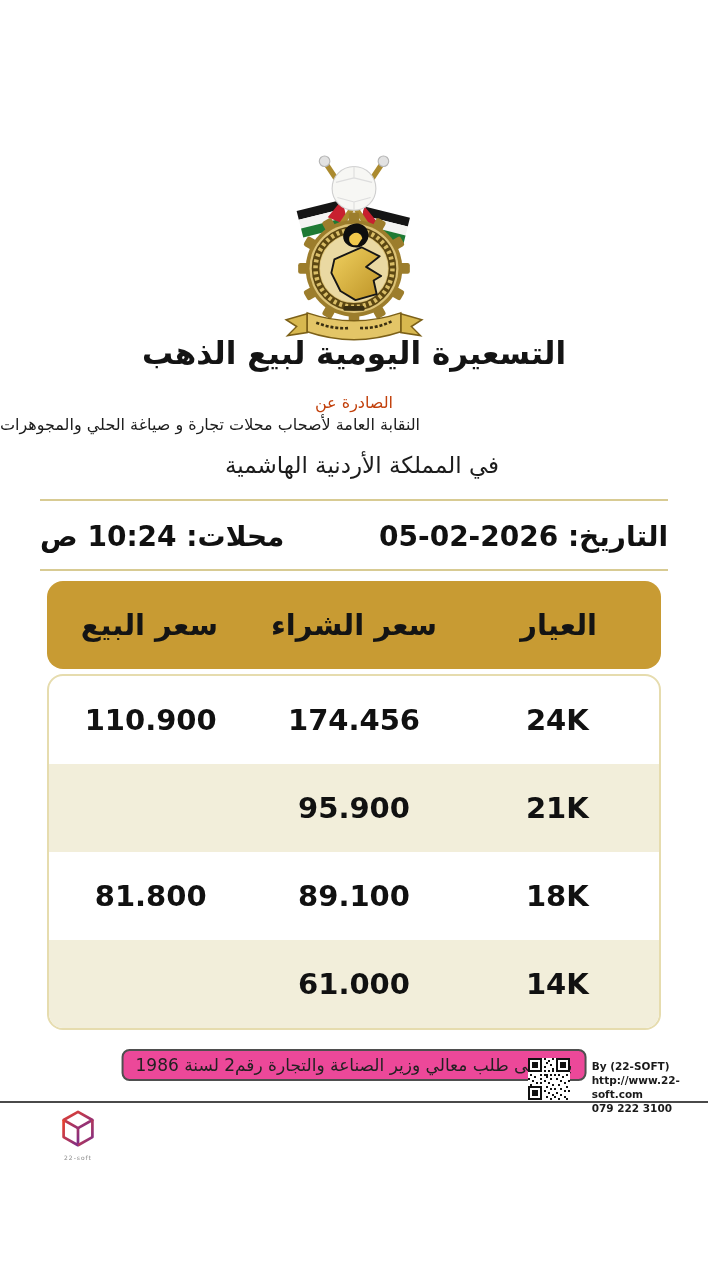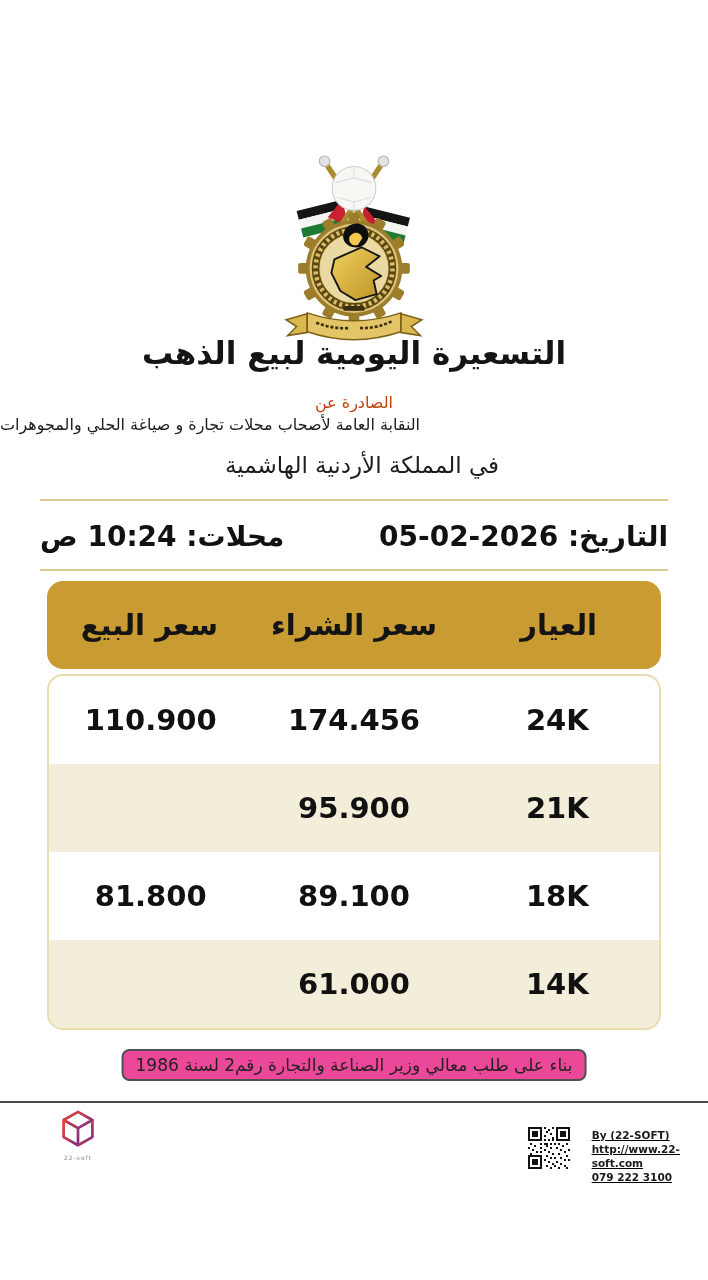--- a/index.html
+++ b/index.html
@@ -45,21 +45,21 @@
           font-size:17px; color:#222; border:2px solid #4f4f4f; border-radius:8px;
           padding:4px 12px; background:#ec4899; }
 
   .footer-rule { position:absolute; top:1089px; left:0; width:708px; height:2px; background:#4a4a4a; }
 
   
   .cube-wrap { position:absolute; top:1097px; left:56px; width:44px; text-align:center; }
   .cube-caption { font-size:6px; color:#8a8a8a; letter-spacing:1px; margin-top:1px; }
 
   
-  .qr-block { position:absolute; top:1111px; left:528px; display:flex; gap:22px;text-decoration:underline; }
+  .qr-block { position:absolute; top:1042px; left:528px; display:flex; gap:22px; }
   .qr-text { padding-top:5px; font-size:10.5px; font-weight:700; color:#1a1a1a; line-height:14px;
              font-family:"DejaVu Sans", sans-serif; }
 </style>
 </head>
 <body>
 
 <div class="page">
 
   <div class="emblem">
     <svg width="166" height="198" viewBox="0 0 220 262">

